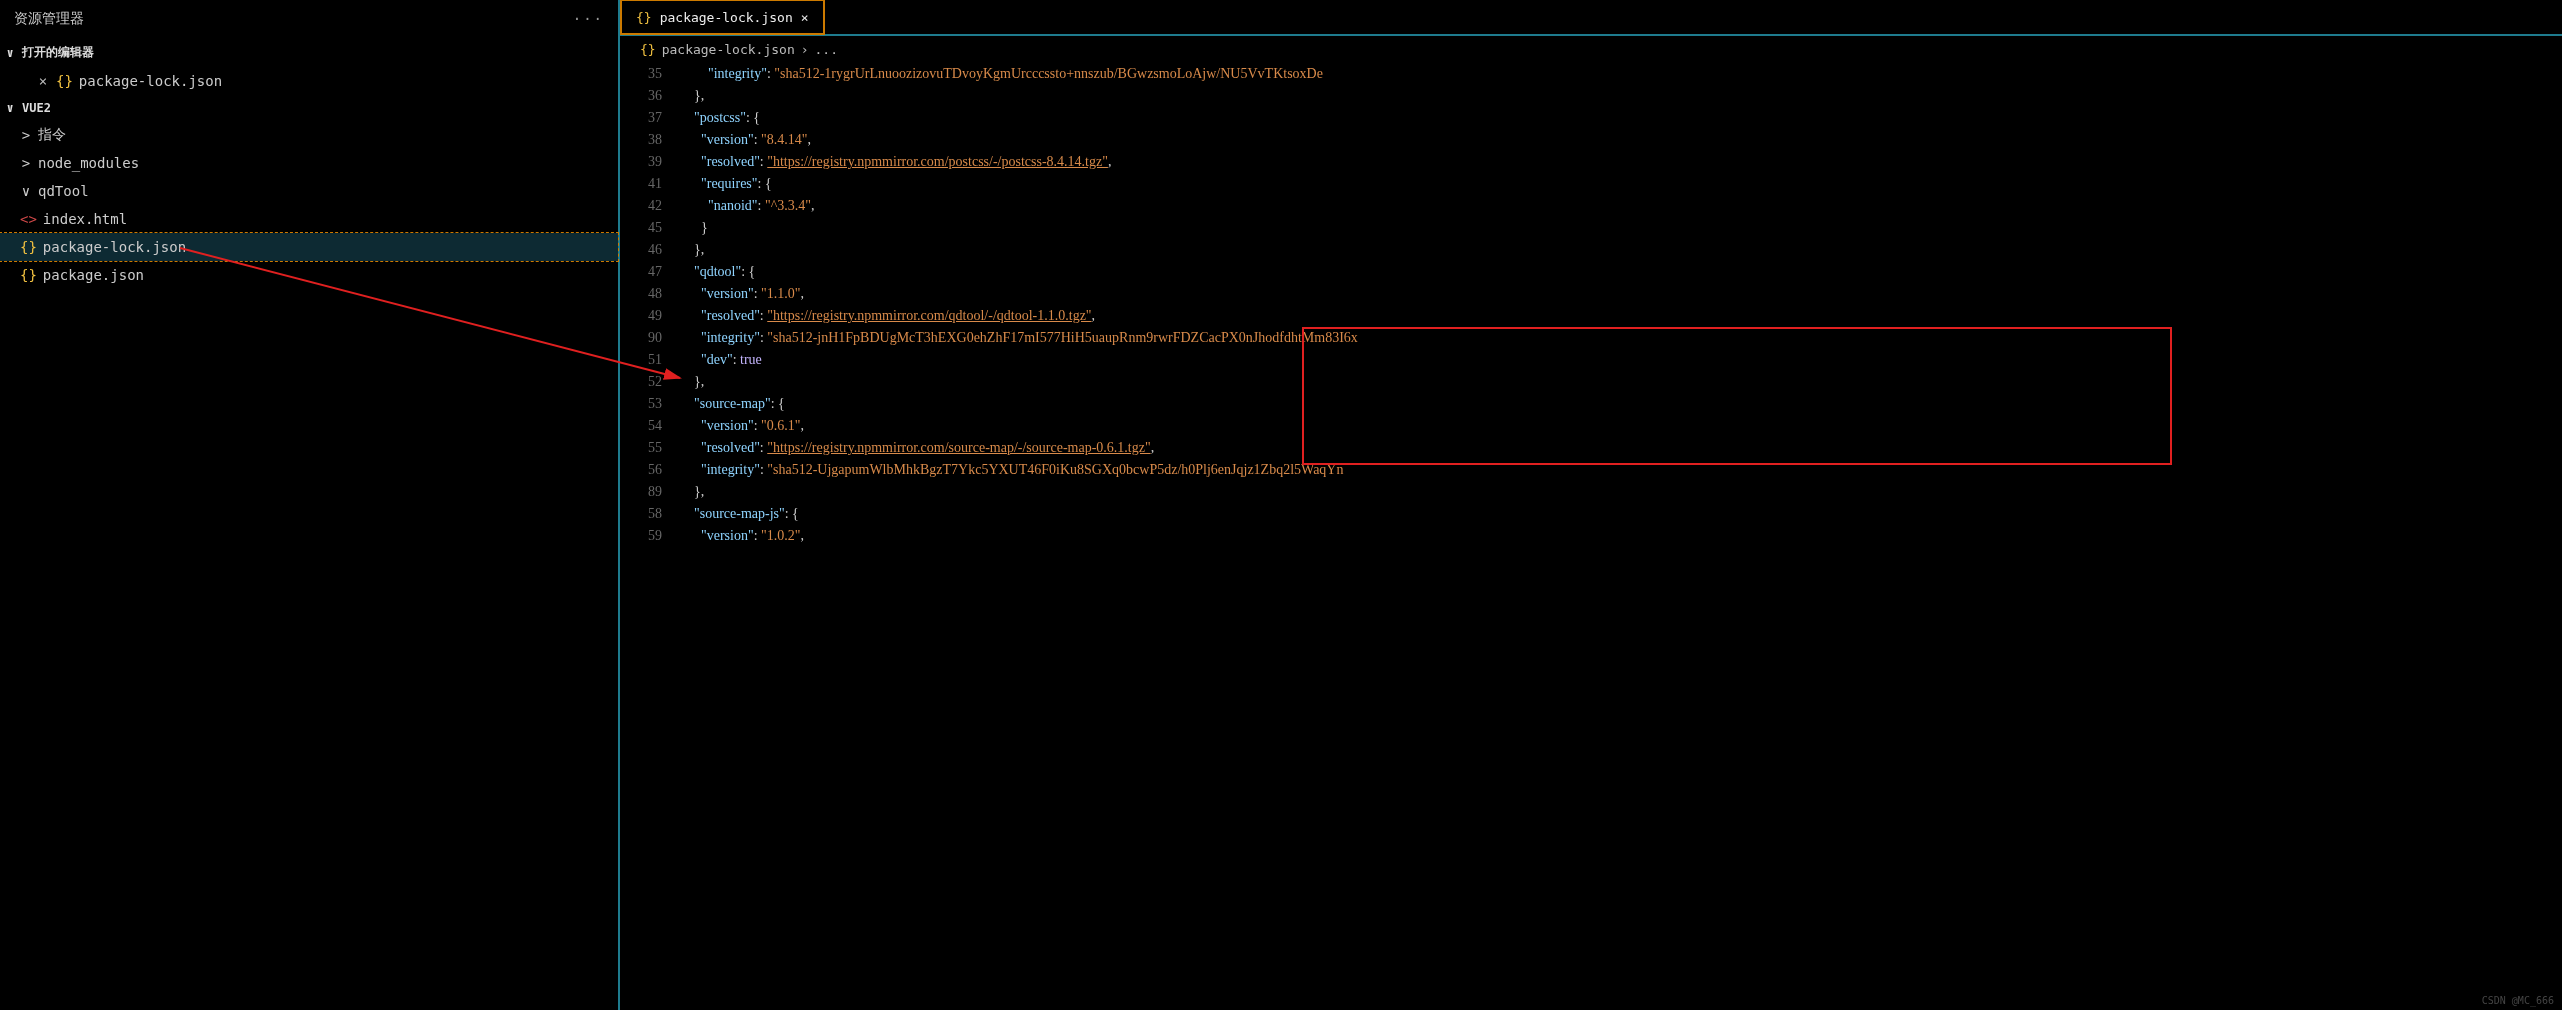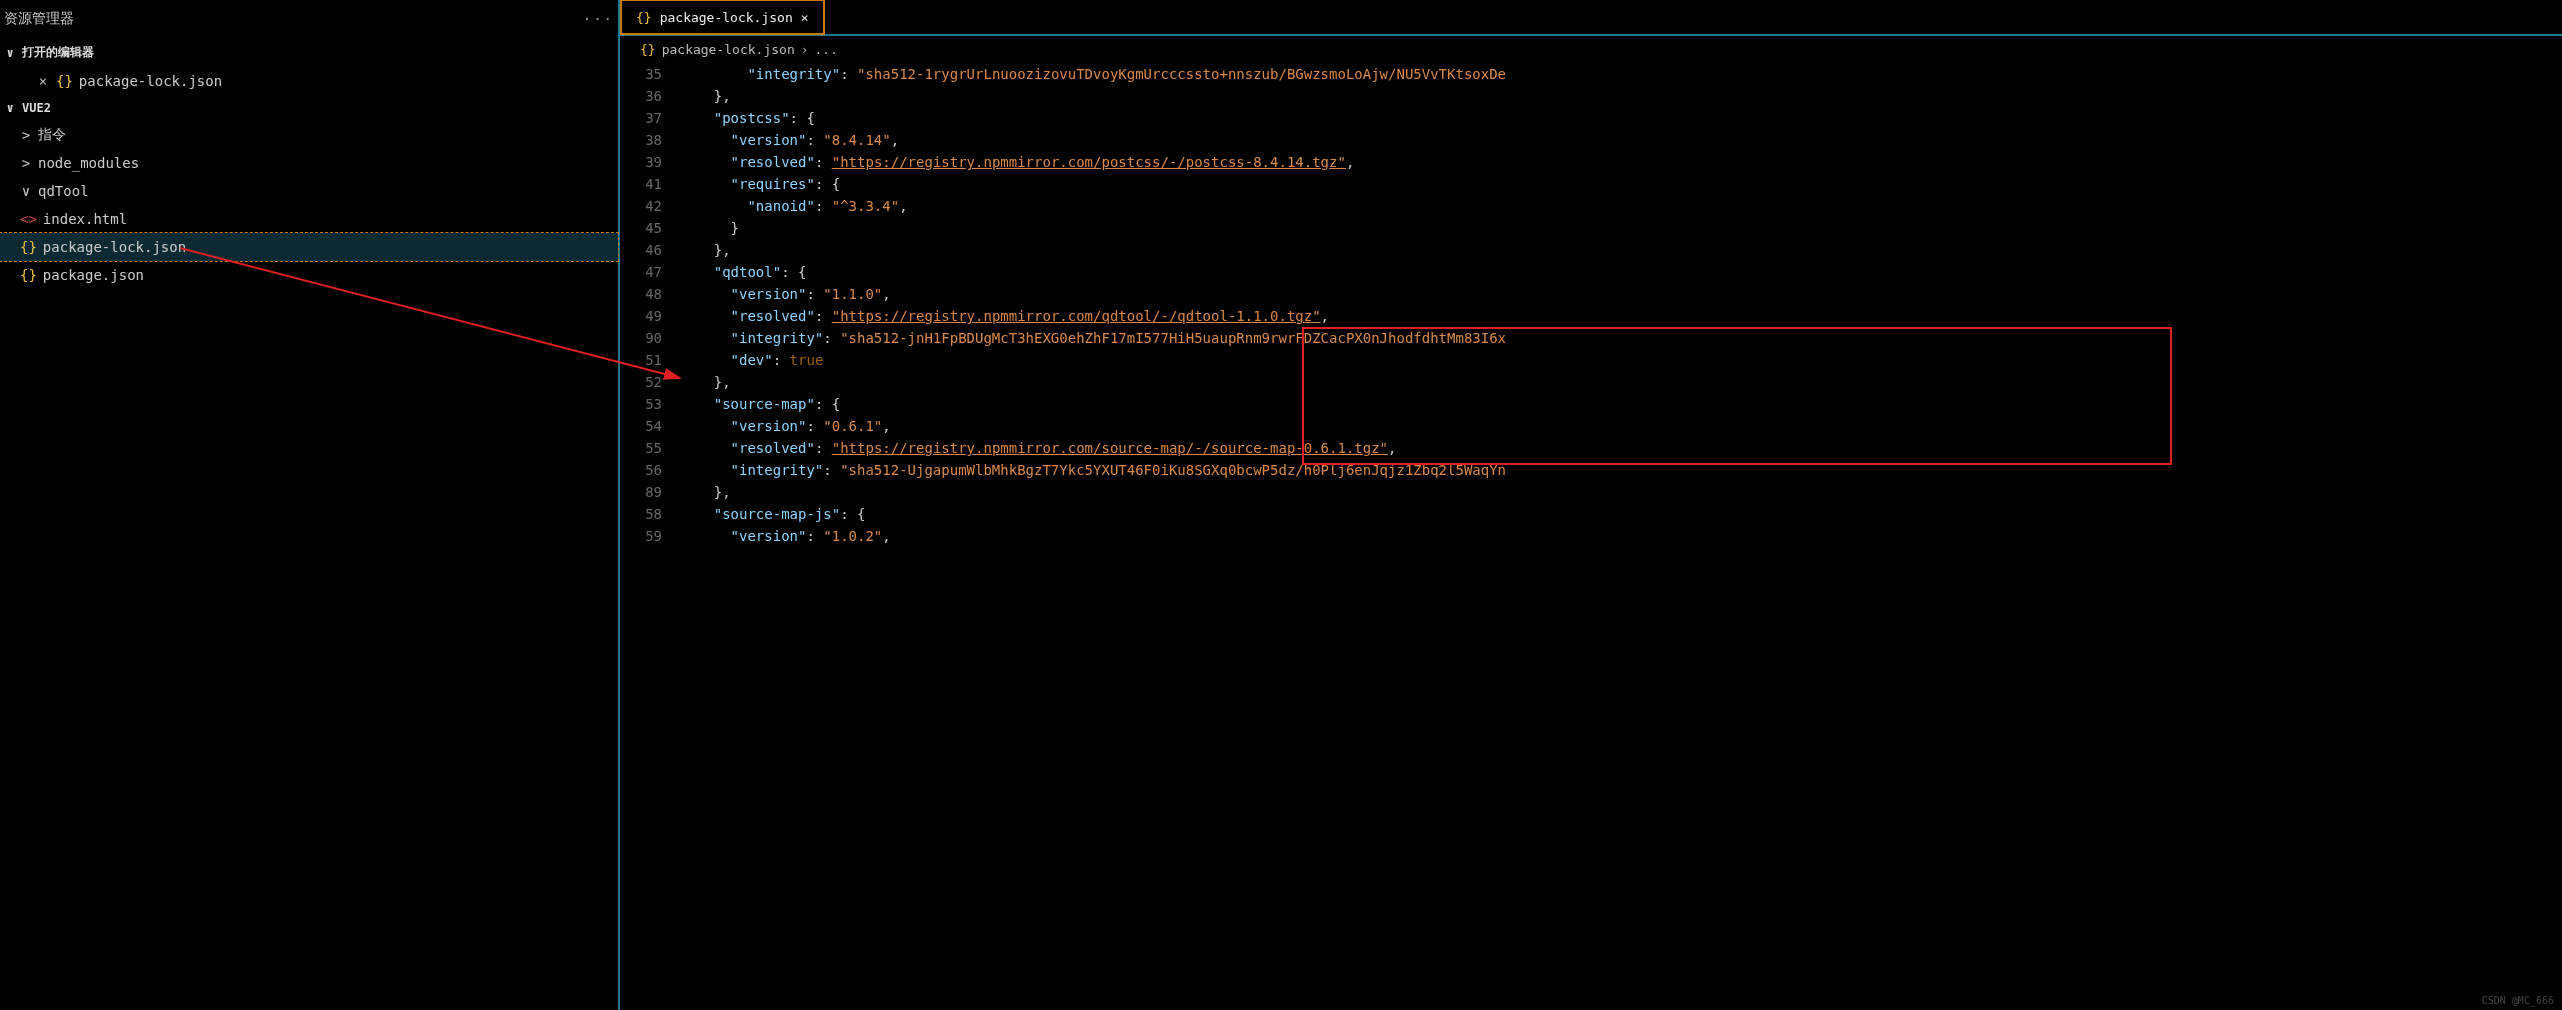--- a/index.html
+++ b/index.html
@@ -17,21 +17,21 @@
   width: 620px;
   background: #000;
   border-right: 2px solid #1e7b8e;
   display: flex;
   flex-direction: column;
 }
 .sidebar-header {
   display: flex;
   align-items: center;
   justify-content: space-between;
-  padding: 10px 4px;
+  padding: 10px 14px;
   font-size: 14px;
   color: #ccc;
 }
 .more-icon { color: #999; letter-spacing: 2px; cursor: pointer; }
 .section {
   font-size: 12px;
 }
 .section-title {
   display: flex;
   align-items: center;
@@ -100,39 +100,40 @@
   flex: 1;
   overflow: hidden;
   position: relative;
 }
 .code-line {
   display: flex;
   align-items: center;
   height: 22px;
   font-size: 14px;
   white-space: pre;
+  font-family: Liberation Serif, serif;
 }
 .gutter {
   width: 60px;
   text-align: right;
   padding-right: 18px;
   color: #666;
   user-select: none;
   flex-shrink: 0;
 }
 .code-content {
   flex: 1;
   color: #ccc;
   overflow: hidden;
 }
 .tok-key { color: #8fd4ff; }
 .tok-str { color: #d88a4a; }
 .tok-link { color: #d88a4a; text-decoration: underline; }
 .tok-punc { color: #ccc; }
-.tok-bool { color: #a16207; }
+.tok-bool { color: #c4b5fd; }
 .red-box {
   position: absolute;
   border: 2px solid #e02020;
   pointer-events: none;
 }
 .arrow-svg {
   position: absolute;
   pointer-events: none;
   z-index: 10;
 }

